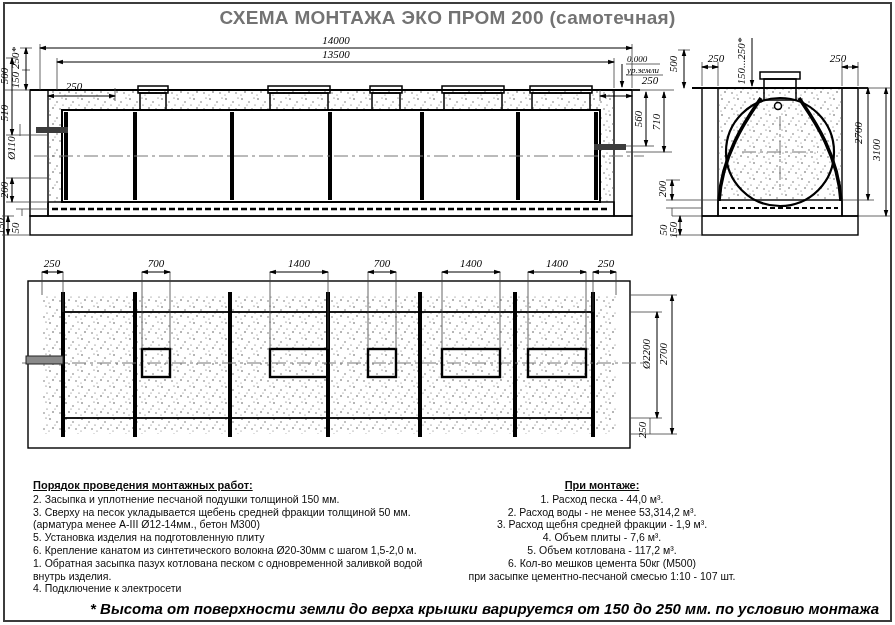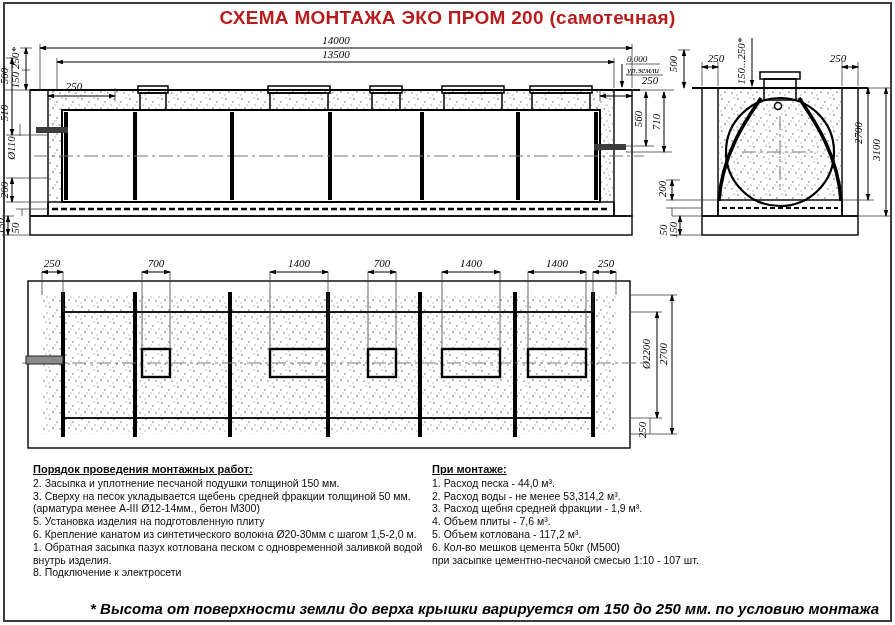--- a/index.html
+++ b/index.html
@@ -1,25 +1,25 @@
 <!DOCTYPE html>
 <html><head>
 <meta charset="utf-8">
 <style>
   html,body{margin:0;padding:0;background:#fff;}
   .page{position:relative;width:895px;height:625px;background:#fff;overflow:hidden;
         font-family:"Liberation Sans",sans-serif;}
   .sheet-border{position:absolute;left:3px;top:2px;right:3px;bottom:3px;border:2px solid #3c3c3c;pointer-events:none;}
   .title{position:absolute;top:7px;left:0;right:0;text-align:center;font-size:19px;
-         font-weight:bold;color:#b91c1c;letter-spacing:.3px;}
+         font-weight:bold;color:#737373;letter-spacing:.3px;}
   svg.draw{position:absolute;left:0;top:0;}
   svg text{font-family:"Liberation Serif",serif;font-style:italic;fill:#000;}
   .d{font-size:11px;}
   .ds{font-size:9px;}
-  .tb{position:absolute;font-size:10.5px;line-height:12.8px;color:#0a0a0a;}
+  .tb{position:absolute;font-size:10.5px;line-height:12.8px;color:#0a0a0a;margin-top:16px;}
   .tb .hd{font-weight:bold;text-decoration:underline;font-size:11px;margin-bottom:1px;}
   .fn{position:absolute;top:600px;right:16px;font-style:italic;font-weight:bold;font-size:15px;color:#000;}
   
   .o{stroke:#000;fill:none;}
   .dl{stroke:#000;stroke-width:1;marker-start:url(#arr);marker-end:url(#arr);}
   .xl{stroke:#3f3f3f;stroke-width:.8;}
   .cl{stroke:#777;stroke-width:1;stroke-dasharray:14 4 3 4;}
 </style>
 </head>
 <body>
@@ -276,24 +276,24 @@
 
   <div class="tb" style="left:33px;top:463px;width:402px;">
     <div class="hd">Порядок проведения монтажных работ:</div>
     <div>2. Засыпка и уплотнение песчаной подушки толщиной 150 мм.</div>
     <div>3. Сверху на песок укладывается щебень средней фракции толщиной 50 мм.</div>
     <div>(арматура менее А-III Ø12-14мм., бетон М300)</div>
     <div>5. Установка изделия на подготовленную плиту</div>
     <div>6. Крепление канатом из синтетического волокна Ø20-30мм с шагом 1,5-2,0 м.</div>
     <div>1. Обратная засыпка пазух котлована песком с одновременной заливкой водой</div>
     <div>внутрь изделия.</div>
-    <div>8. Подключение к электросети</div>
+    <div>4. Подключение к электросети</div>
   </div>
 
-  <div class="tb" style="left:432px;top:463px;width:340px;">
+  <div class="tb" style="left:432px;top:463px;width:340px;text-align:center;">
     <div class="hd">При монтаже:</div>
     <div>1. Расход песка - 44,0 м³.</div>
     <div>2. Расход воды - не менее 53,314,2 м³.</div>
     <div>3. Расход щебня средней фракции - 1,9 м³.</div>
     <div>4. Объем плиты - 7,6 м³.</div>
     <div>5. Объем котлована - 117,2 м³.</div>
     <div>6. Кол-во мешков цемента 50кг (М500)</div>
     <div>при засыпке цементно-песчаной смесью 1:10 - 107 шт.</div>
   </div>
 

